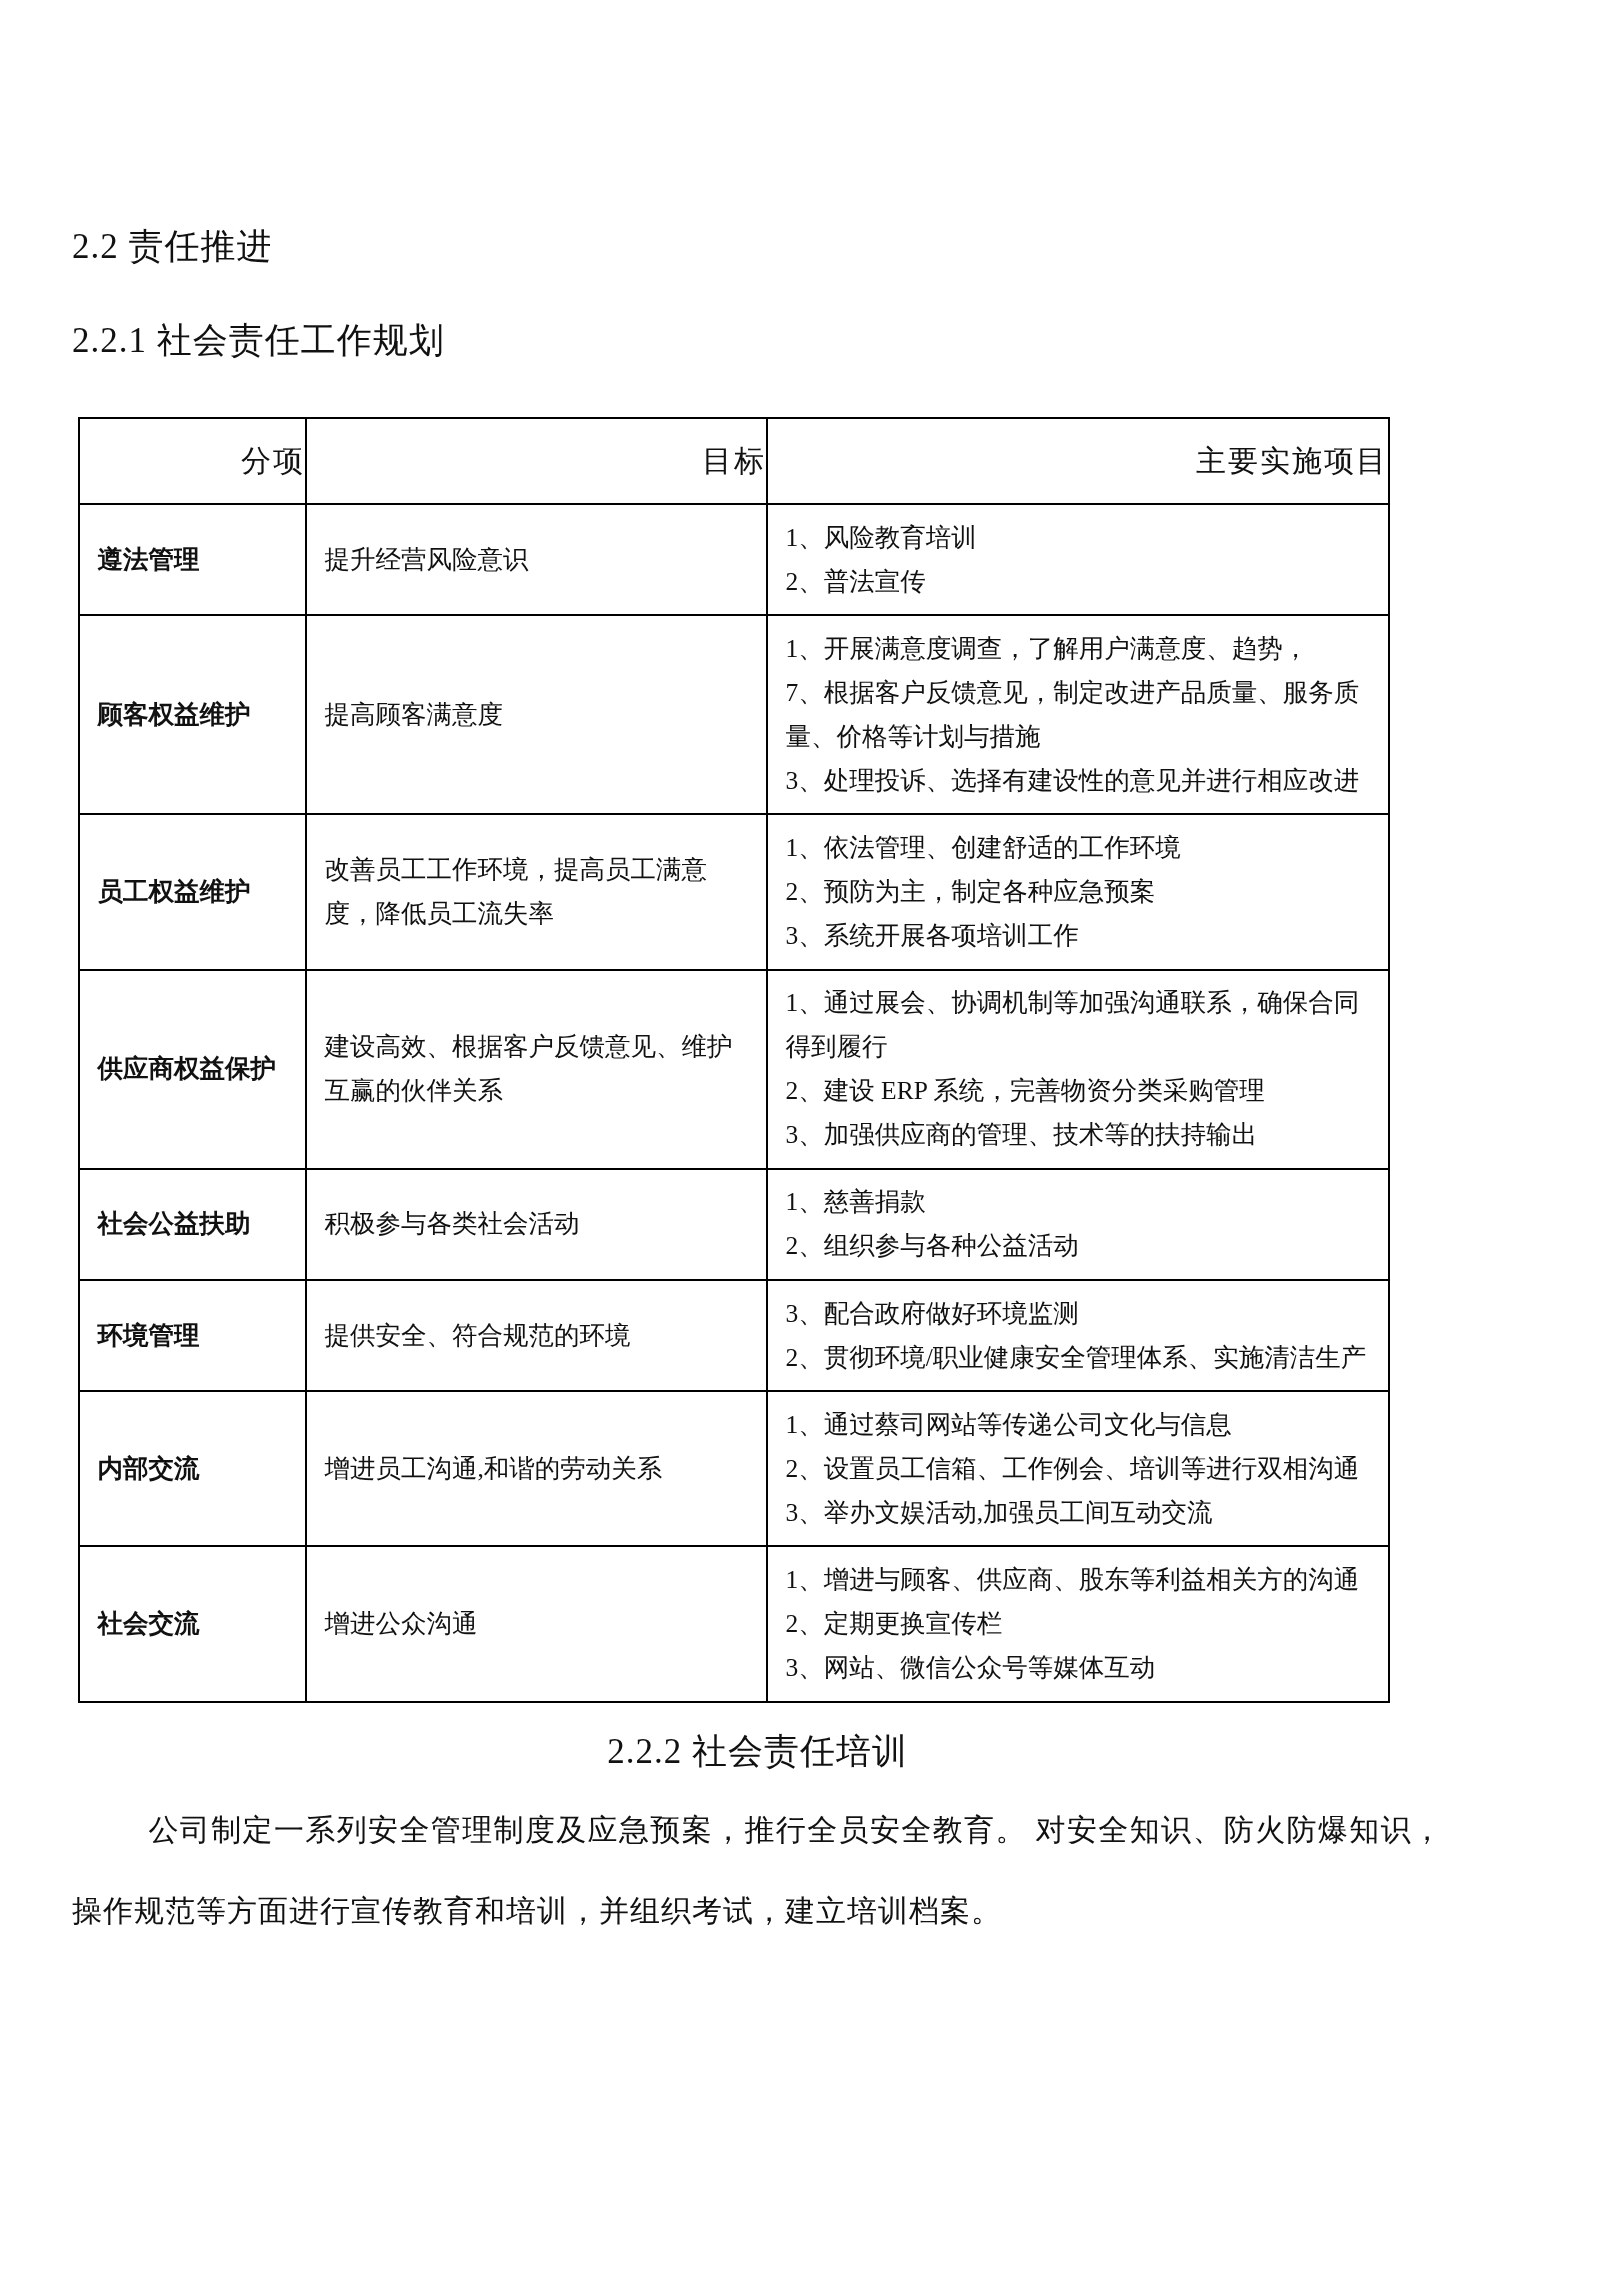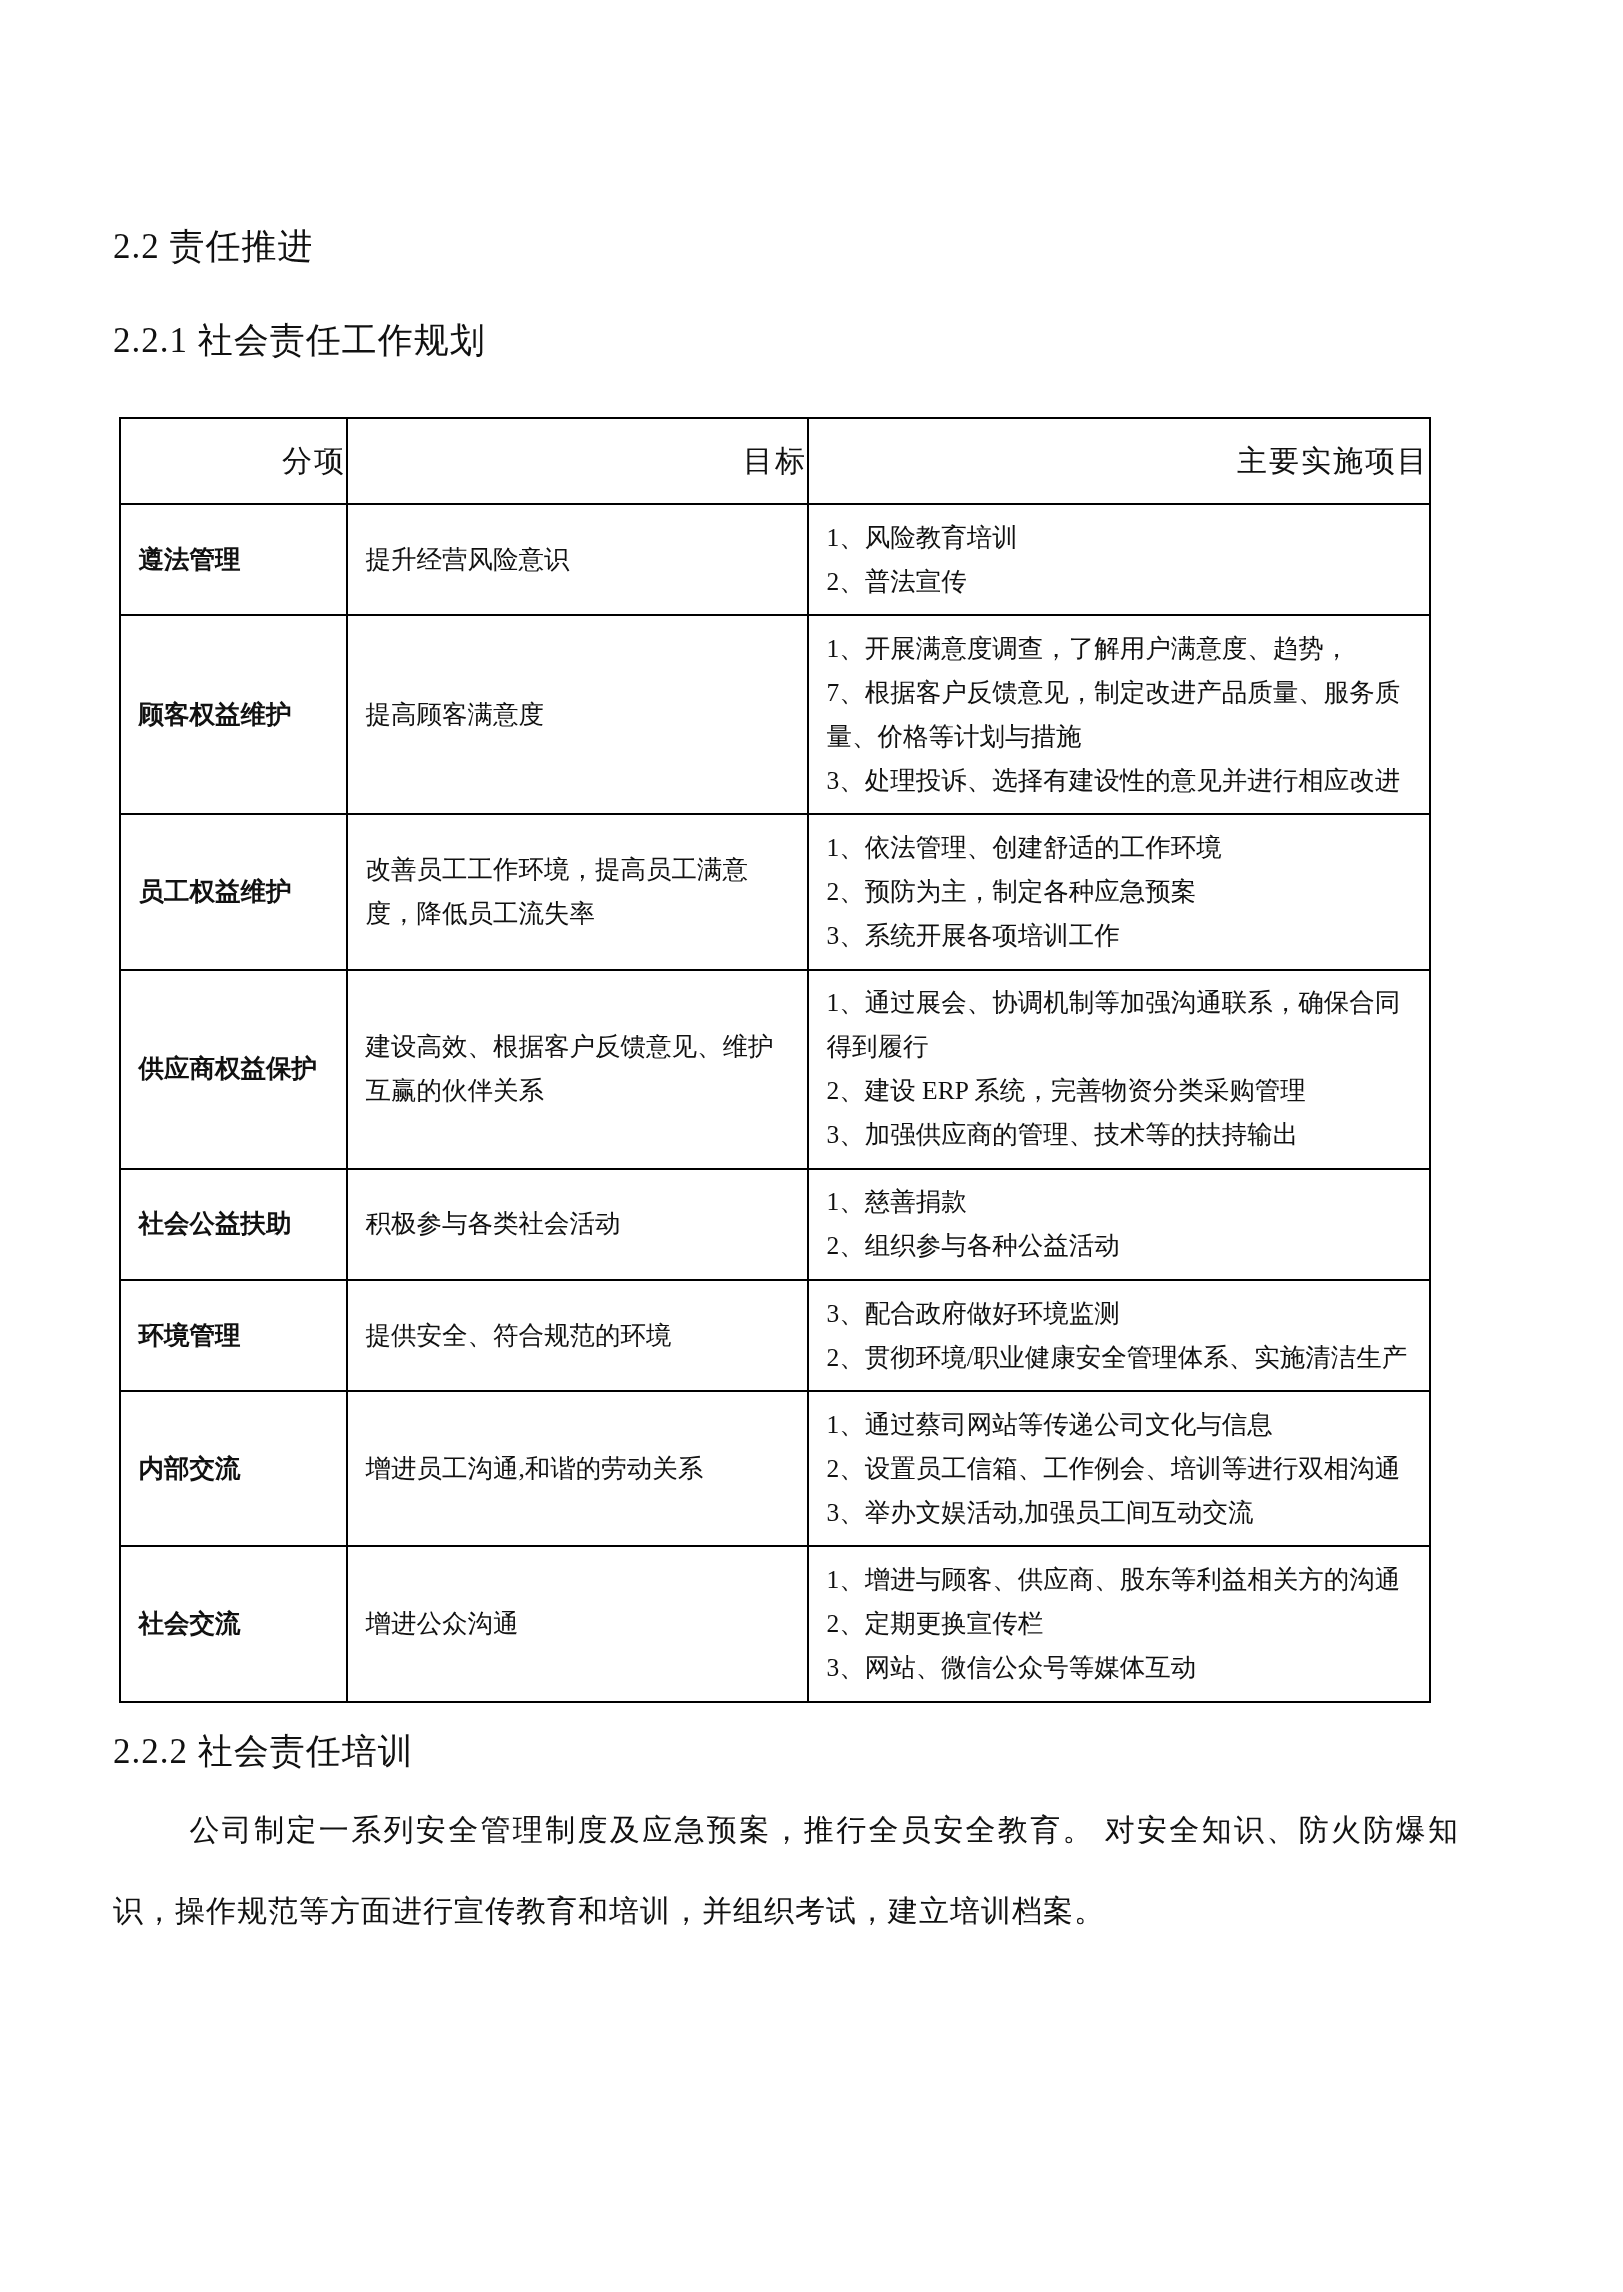--- a/index.html
+++ b/index.html
@@ -6,24 +6,23 @@
   html, body { background: #ffffff; }
   body {
     width: 1623px; height: 2293px;
     font-family: "Liberation Serif", serif;
     color: #111;
     position: relative;
   }
   .page {
     position: relative;
     width: 1592px; height: 2293px;
-    padding: 223px 149px 0 97px;
+    padding: 223px 149px 0 72px;
     background: #ffffff;
     overflow: hidden;
-    margin-left: 16px;
   }
   .h-sec {
     font-size: 35px;
     font-weight: 400;
     letter-spacing: 1px;
   }
   .h-sub { margin-top: 47px; }
   table.csr {
     border-collapse: collapse;
     table-layout: fixed;
@@ -45,21 +44,21 @@
   table.csr td {
     font-size: 25.5px;
     line-height: 1.72;
     vertical-align: middle;
     padding: 10.8px 9.8px 10.8px 17.6px;
   }
   td.c-item { padding-left: 19.6px; font-weight: bold; }
   td.c-goal { padding-left: 23.5px; }
   td.c-proj { padding-left: 15.7px; padding-right: 7.8px; }
   .project-line { display: block; }
-  .h-after-table { margin-top: 25.5px; }
+  .h-after-table { margin-top: 25.5px; text-align: center; }
   .body-par {
     margin-top: 13.7px;
     font-size: 30px;
     line-height: 2.72;
     text-align: justify;
     text-indent: 2.55em;
     letter-spacing: 1px;
   }
   .footer {
     position: absolute;

